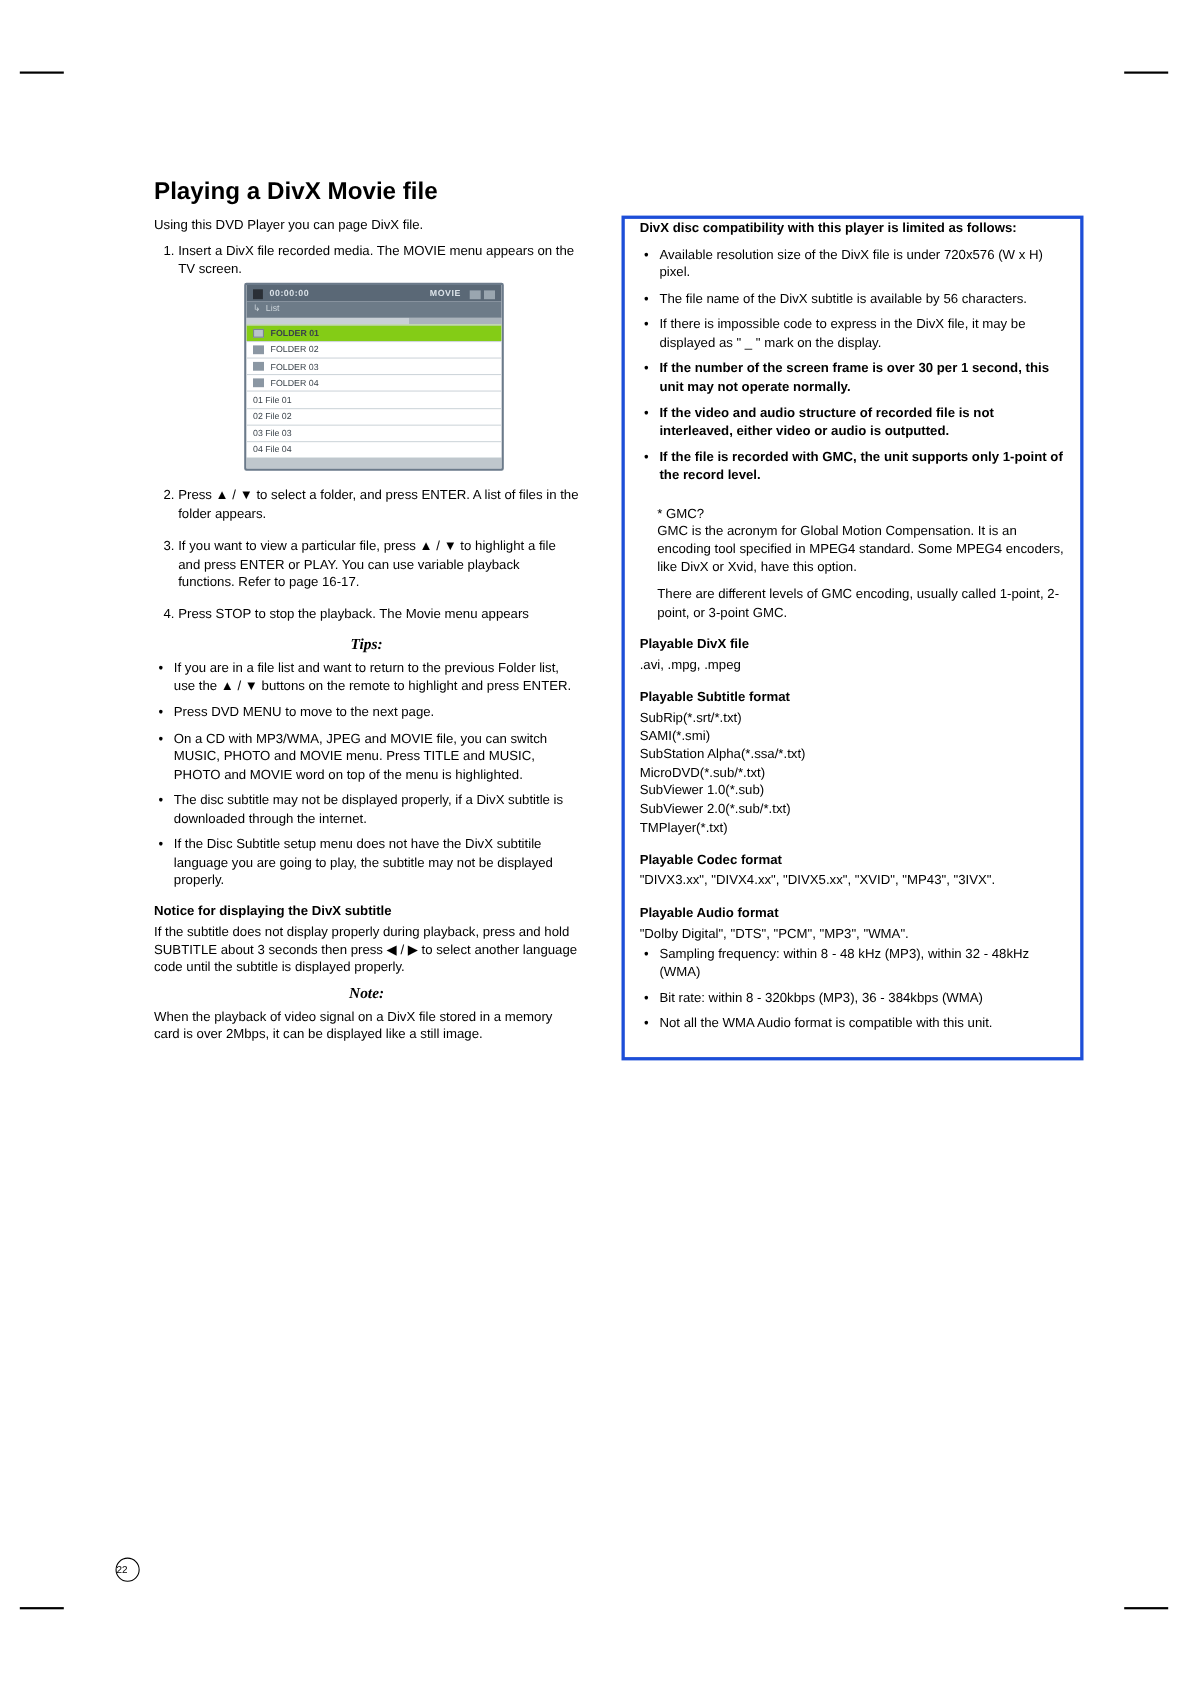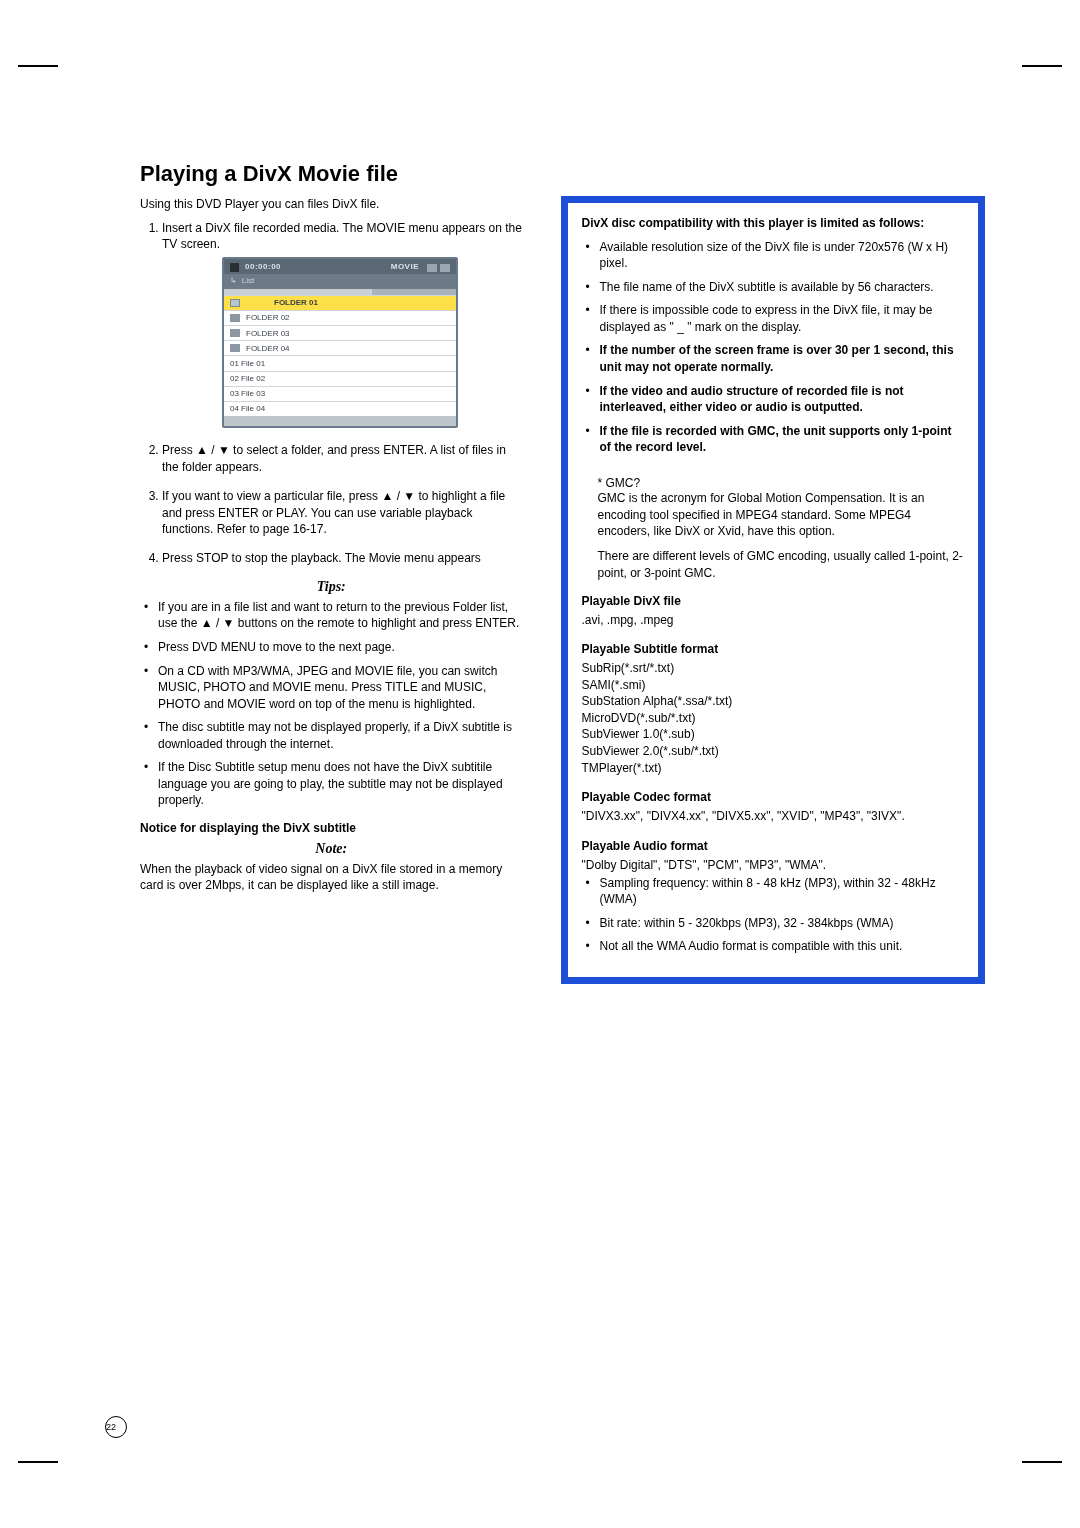--- a/index.html
+++ b/index.html
@@ -32,22 +32,22 @@
     gap: 36px;
   }
   .col {
     flex: 1 1 0;
     min-width: 0;
   }
   .col-left {
     padding-right: 2px;
   }
   .col-right {
-    border: 7px solid #1d4ed8;
-    padding: 12px 14px 14px 14px;
+    border: 3px solid #1d4ed8;
+    padding: 0 14px 14px 14px;
     box-sizing: border-box;
   }
   h1.title {
     font-size: 22px;
     font-weight: bold;
     margin: 0 0 8px 0;
     line-height: 1.25;
   }
   p { margin: 0 0 8px 0; line-height: 1.35; }
   ol.steps {
@@ -132,21 +132,21 @@
     border-top:1px solid #cfd6db;
     font-size:8px;
     color:#39424a;
   }
   .menu-row .ico {
     width:10px; height:8px; margin-right:6px;
     display:inline-block;
   }
   .ico.folder { background:#8b97a3; }
   .ico.sel { background:#b9c4cc; border:1px solid #7b8792; box-sizing:border-box; }
-  .menu-row.sel { background:#fde047; font-weight:bold;gap:28px; }
+  .menu-row.sel { background:#84cc16; font-weight:bold; }
   .menu-footer { height:10px; background:#bfc7cd; }
   .bold { font-weight: bold; }
   .star-note { margin-left:16px;margin-top:20px; }
   .gmc-block { margin:0 0 8px 16px; line-height:1.4; }
   .right-para { margin:0 0 14px 0; line-height:1.38; }
   .audio-list { padding-left:18px; }
   .pagenum {
     position:absolute;
     left:105px;
     bottom:90px;
@@ -167,21 +167,21 @@
 <div class="crop-mark cm-bot-left-h"></div>
 <div class="crop-mark cm-bot-right-h"></div>
 
 <div class="page">
 
   <h1 class="title">Playing a DivX Movie file</h1>
 
   <div class="columns">
 
     <div class="col col-left">
-      <p>Using this DVD Player you can files DivX file.</p>
+      <p>Using this DVD Player you can page DivX file.</p>
 
       <ol class="steps">
         <li>
           <span>Insert a DivX file recorded media. The MOVIE menu appears on the TV screen.</span>
 
           
           <div class="menu-screenshot">
             <div class="menu-header">
               <span class="menu-stop"></span>
               <span class="menu-time">00:00:00</span>
@@ -240,20 +240,21 @@
           <span>If you are in a file list and want to return to the previous Folder list, use the ▲ / ▼ buttons on the remote to highlight   and press ENTER.</span>
           
         </li>
         <li>Press DVD MENU to move to the next page.</li>
         <li>On a CD with MP3/WMA, JPEG and MOVIE file, you can switch MUSIC, PHOTO and MOVIE menu. Press TITLE and MUSIC, PHOTO and MOVIE word on top of the menu is highlighted.</li>
         <li>The disc subtitle may not be displayed properly, if a DivX subtitle is downloaded through the internet.</li>
         <li>If the Disc Subtitle setup menu does not have the DivX subtitile language you are going to play, the subtitle may not be displayed properly.</li>
       </ul>
 
       <div class="subhead-bold">Notice for displaying the DivX subtitle</div>
+      <p>If the subtitle does not display properly during playback, press and hold SUBTITLE about 3 seconds then press ◀ / ▶ to select another language code until the subtitle is displayed properly.</p>
 
       <div class="subhead-italic">Note:</div>
       <p>When the playback of video signal on a DivX file stored in a memory card is over 2Mbps, it can be displayed like a still image.</p>
     </div>
 
     <div class="col col-right">
       <p class="bold">DivX disc compatibility with this player is limited as follows:</p>
       <ul class="bullets">
         <li>Available resolution size of the DivX file is under 720x576 (W x H) pixel.</li>
         <li>The file name of the DivX subtitle is available by 56 characters.</li>
@@ -278,21 +279,21 @@
 SubViewer 2.0(*.sub/*.txt)
 TMPlayer(*.txt)</p>
 
       <div class="subhead-bold">Playable Codec format</div>
       <p class="right-para">"DIVX3.xx", "DIVX4.xx", "DIVX5.xx", "XVID", "MP43", "3IVX".</p>
 
       <div class="subhead-bold">Playable Audio format</div>
       <p style="margin-bottom:2px">"Dolby Digital", "DTS", "PCM", "MP3", "WMA".</p>
       <ul class="bullets audio-list">
         <li>Sampling frequency: within 8 - 48 kHz (MP3), within 32 - 48kHz (WMA)</li>
-        <li>Bit rate: within 5 - 320kbps (MP3), 32 - 384kbps (WMA)</li>
+        <li>Bit rate: within 8 - 320kbps (MP3), 36 - 384kbps (WMA)</li>
         <li>Not all the WMA Audio format is compatible with this unit.</li>
       </ul>
     </div>
 
   </div>
 </div>
 
 <div class="pagenum">22</div>
 
 </body></html>

